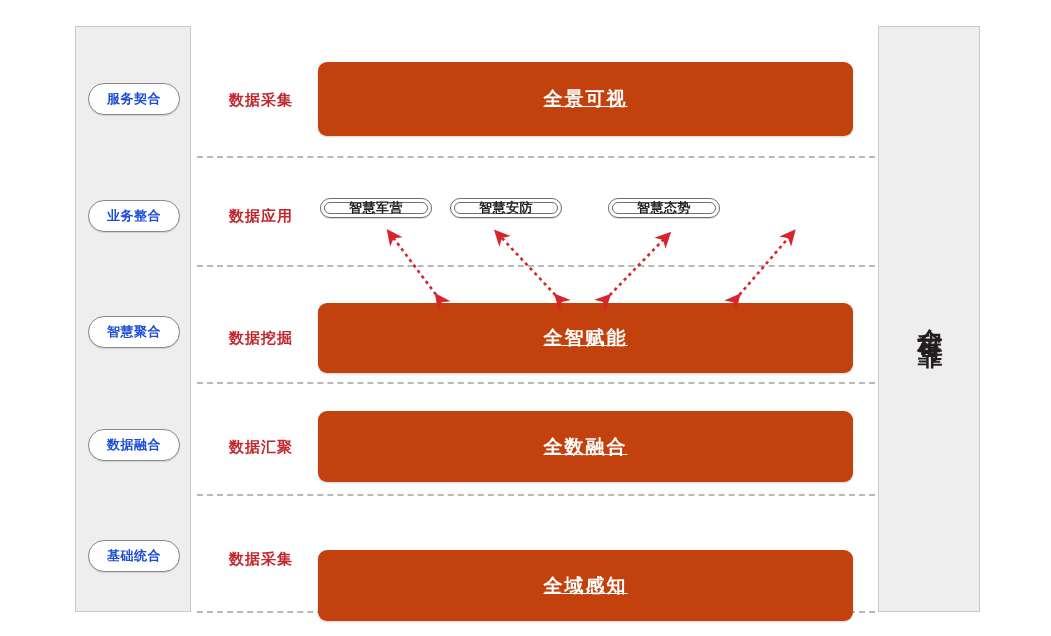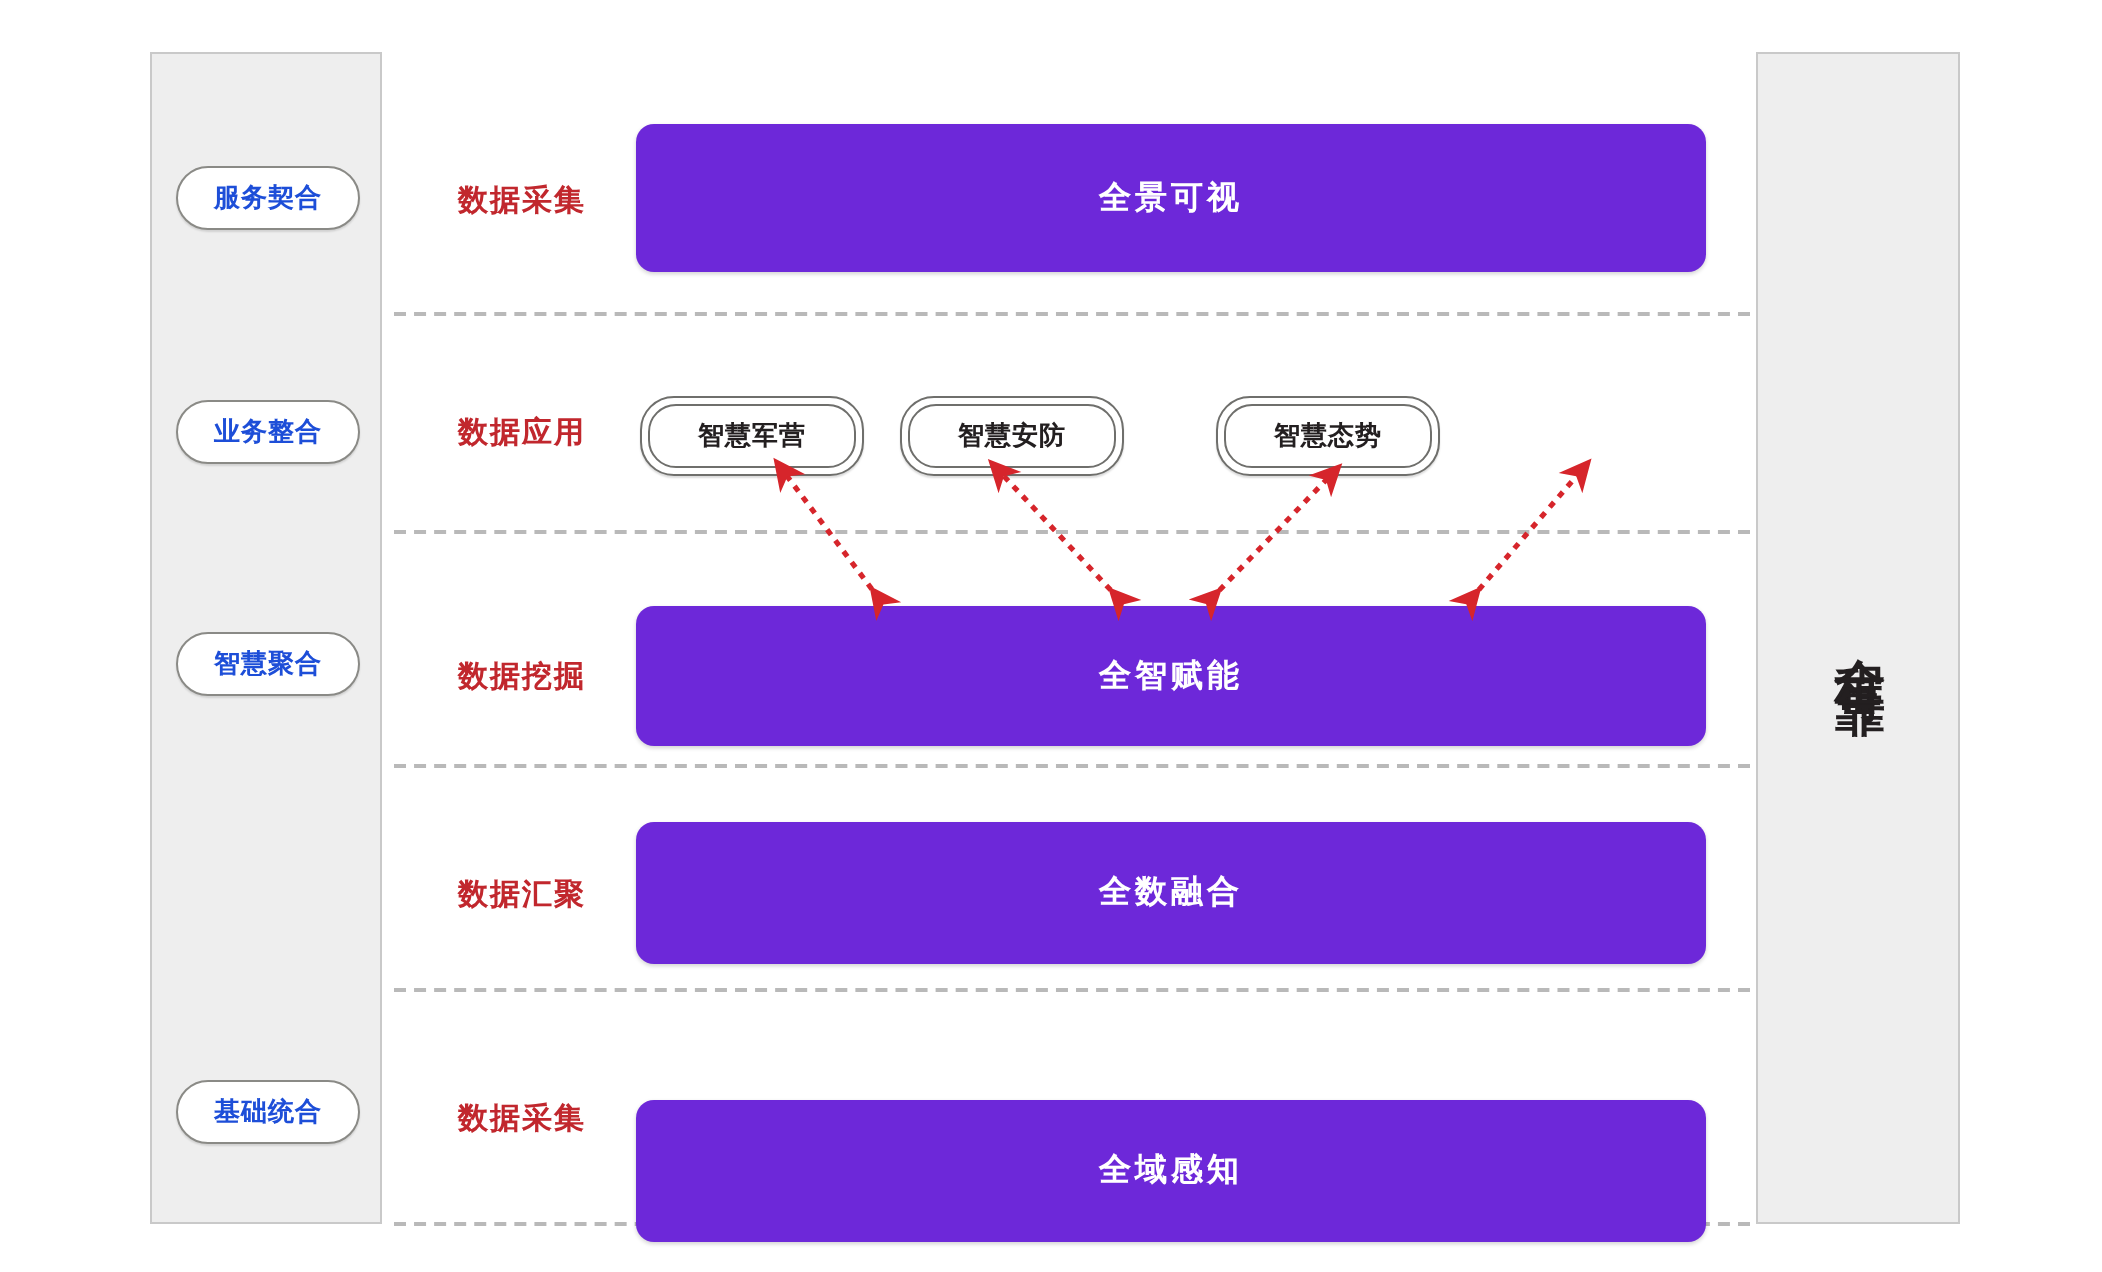--- a/index.html
+++ b/index.html
@@ -88,37 +88,38 @@
     font-weight: 700;
     color: #c1272d;
     letter-spacing: 1px;
   }
 
   
   .red-bar {
     position: absolute;
     left: 318px;
     width: 535px;
-    background: #6d28d9;
+    background: #c2410c;
     border-radius: 9px;
     display: flex;
     align-items: center;
     justify-content: center;
     color: #ffffff;
-    font-size: 16px;
+    font-size: 19px;
     font-weight: 700;
     letter-spacing: 2px;
     box-shadow: 0 1px 2px rgba(0,0,0,0.18);
+    text-decoration: underline;
   }
 
   
   .app-pill {
     position: absolute;
     top: 198px;
-    height: 40px;
+    height: 20px;
     border: 1px solid #6f6f6c;
     border-radius: 17px;
     background: #ffffff;
     box-sizing: border-box;
     padding: 3px;
     box-shadow: 0 1px 1px rgba(0,0,0,0.14);
   }
   .app-pill .inner {
     width: 100%;
     height: 100%;
@@ -150,20 +151,23 @@
 
   <div id="left-panel" class="side-panel">
     <div class="cap-pill" style="top:56px">
       <span>服务契合</span>
     </div>
     <div class="cap-pill" style="top:173px">
       <span>业务整合</span>
     </div>
     <div class="cap-pill" style="top:289px">
       <span>智慧聚合</span>
+    </div>
+    <div class="cap-pill" style="top:402px">
+      <span>数据融合</span>
     </div>
     <div class="cap-pill" style="top:513px">
       <span>基础统合</span>
     </div>
   </div>
 
   <div id="right-panel" class="side-panel">
     <div id="right-slogan">
       <span class="vtext">全程可靠</span>
     </div>

